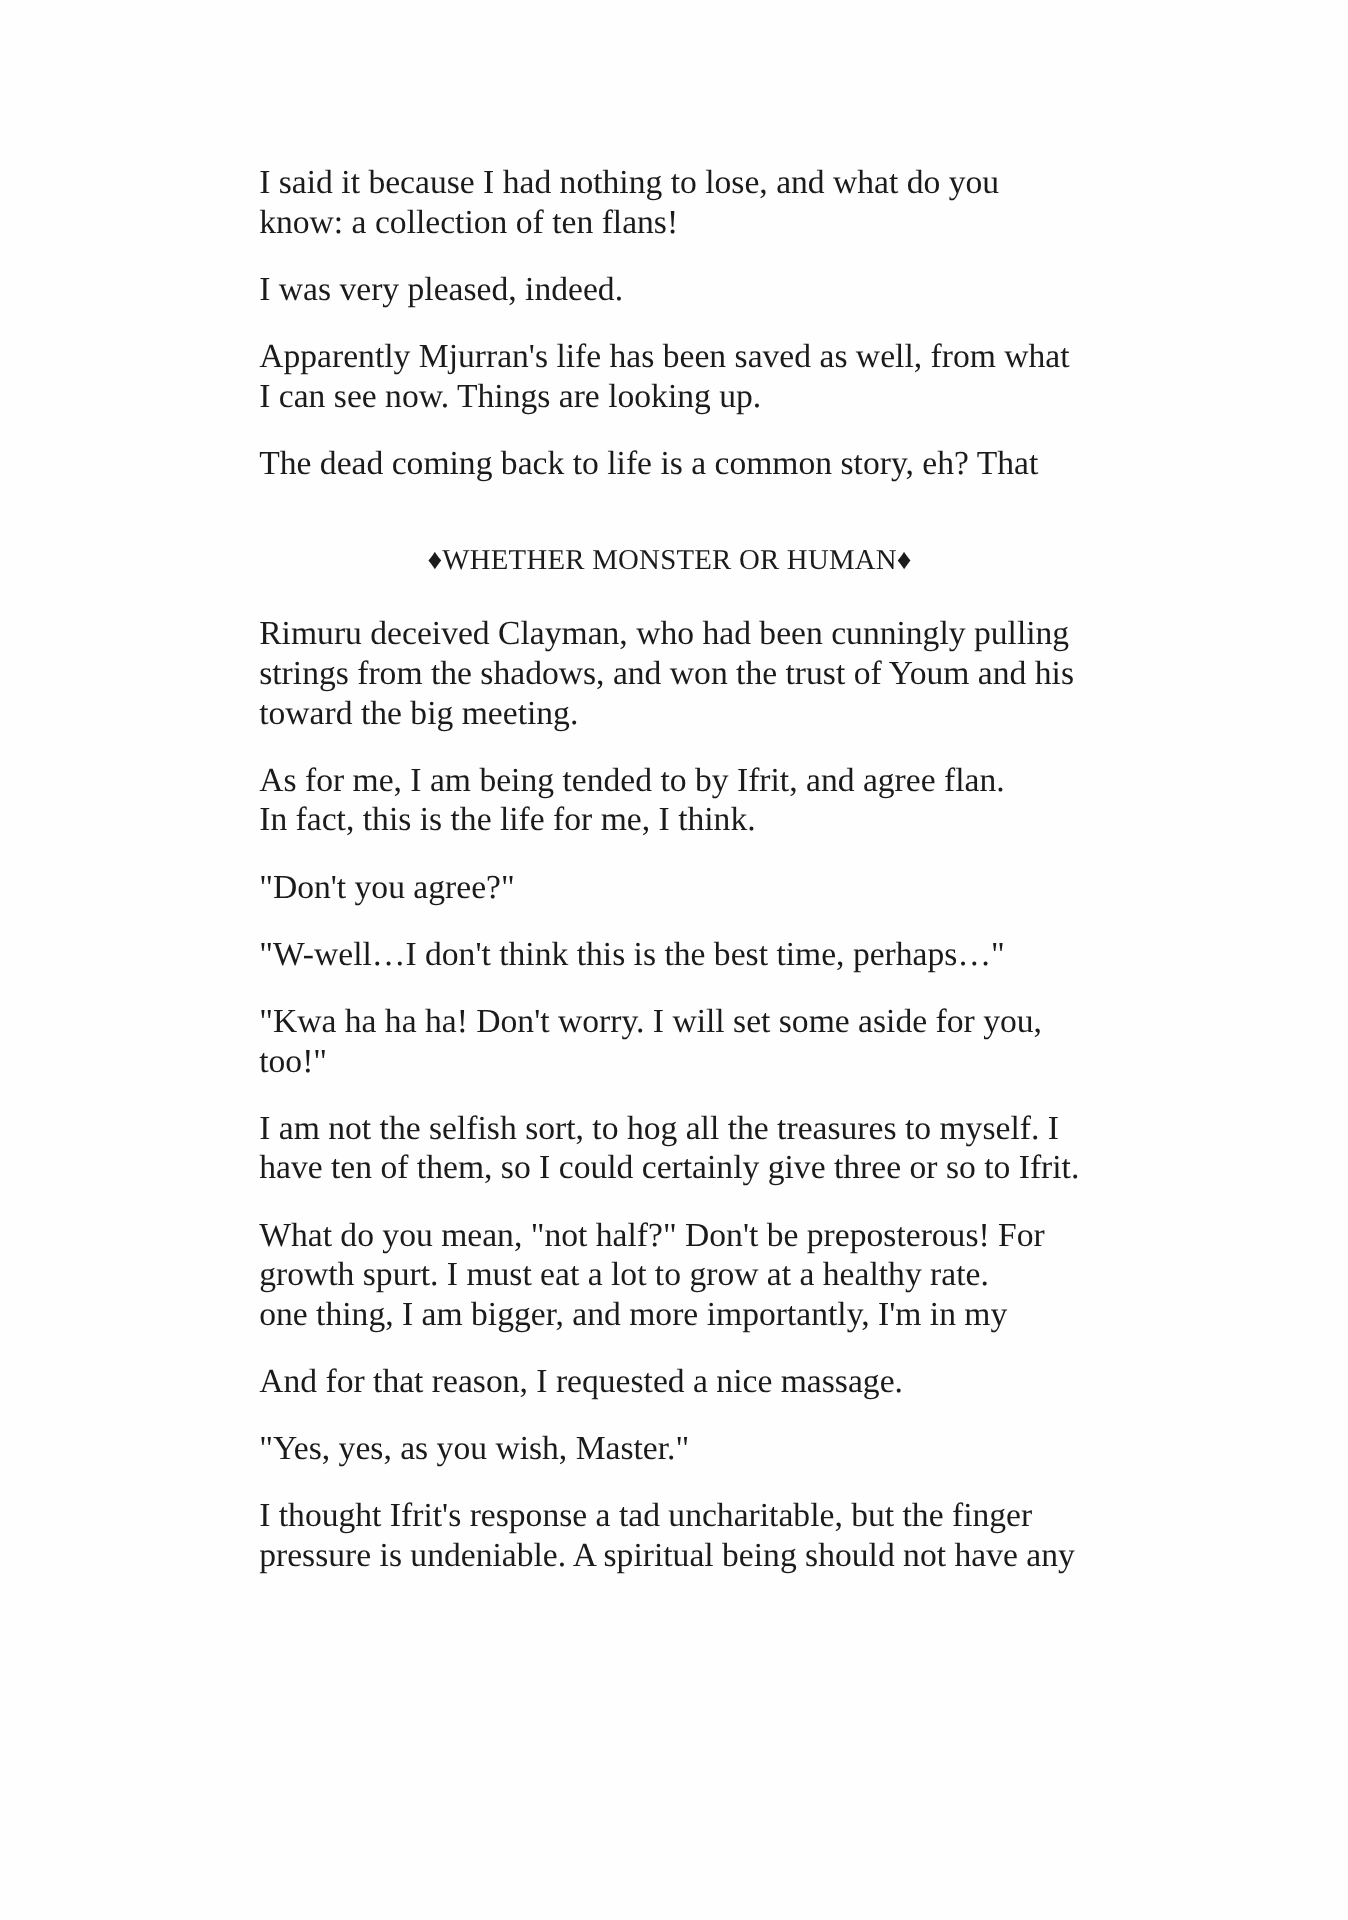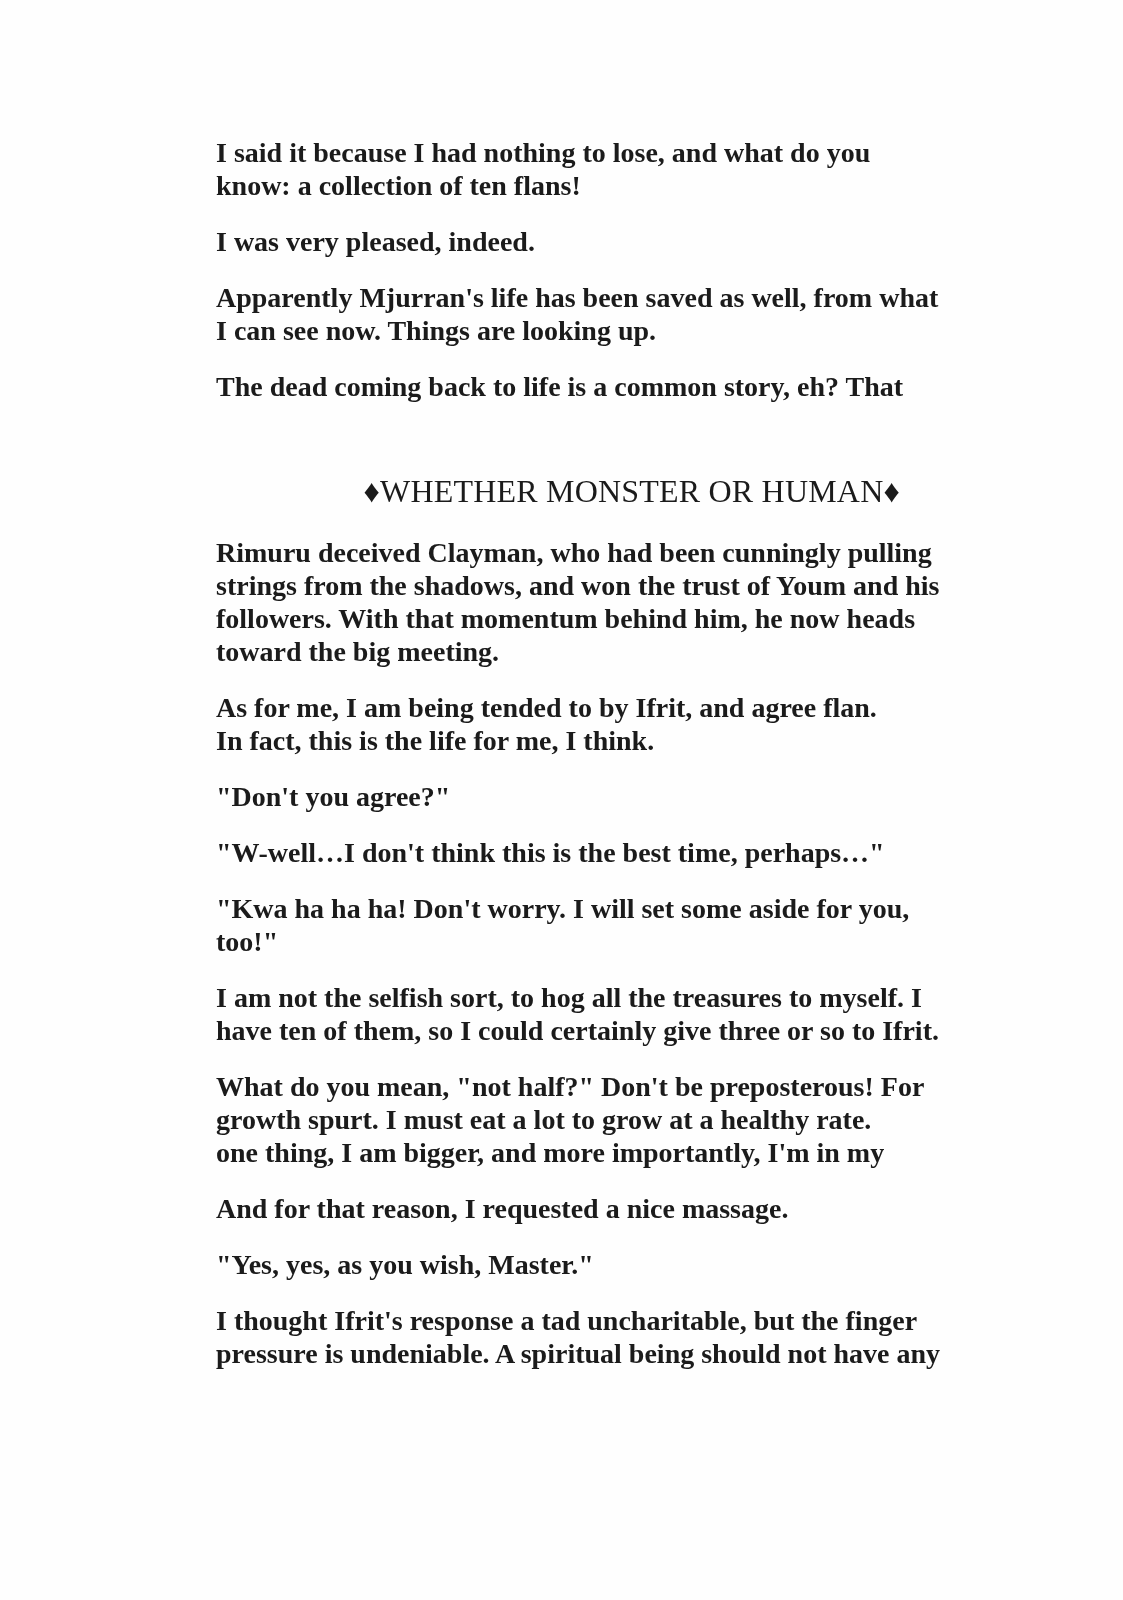--- a/index.html
+++ b/index.html
@@ -19,27 +19,26 @@
     left: 216px;
     top: 136px;
     width: 684px;
     font-family: "Liberation Serif", "DejaVu Serif", serif;
     font-size: 28px;
     line-height: 33px;
     color: #1b1b1b;
   }
   .paragraph {
     margin: 0 0 23px 0;
-    font-weight: bold;
   }
   .heading {
-    margin: 72px 0 28px 0;
-    font-size: 32px;
+    margin: 48px 0 28px 0;
+    font-size: 24px;
     font-weight: normal;
-    text-align: right;
+    text-align: center;
     letter-spacing: 0.2px;
   }
   .line {
     display: block;
     white-space: nowrap;
   }
   .heading .line {
     white-space: nowrap;
   }
 </style>
@@ -61,21 +60,20 @@
       </p>
       <p class="paragraph">
         <span class="line">The dead coming back to life is a common story, eh? That</span>
       </p>
       <h2 class="heading">
         <span class="line">♦WHETHER MONSTER OR HUMAN♦</span>
       </h2>
       <p class="paragraph">
         <span class="line">Rimuru deceived Clayman, who had been cunningly pulling</span>
         <span class="line">strings from the shadows, and won the trust of Youm and his</span>
-        <span class="line">followers. With that momentum behind him, he now heads</span>
         <span class="line">toward the big meeting.</span>
       </p>
       <p class="paragraph">
         <span class="line">As for me, I am being tended to by Ifrit, and agree flan.</span>
         <span class="line">In fact, this is the life for me, I think.</span>
       </p>
       <p class="paragraph">
         <span class="line">"Don't you agree?"</span>
       </p>
       <p class="paragraph">

